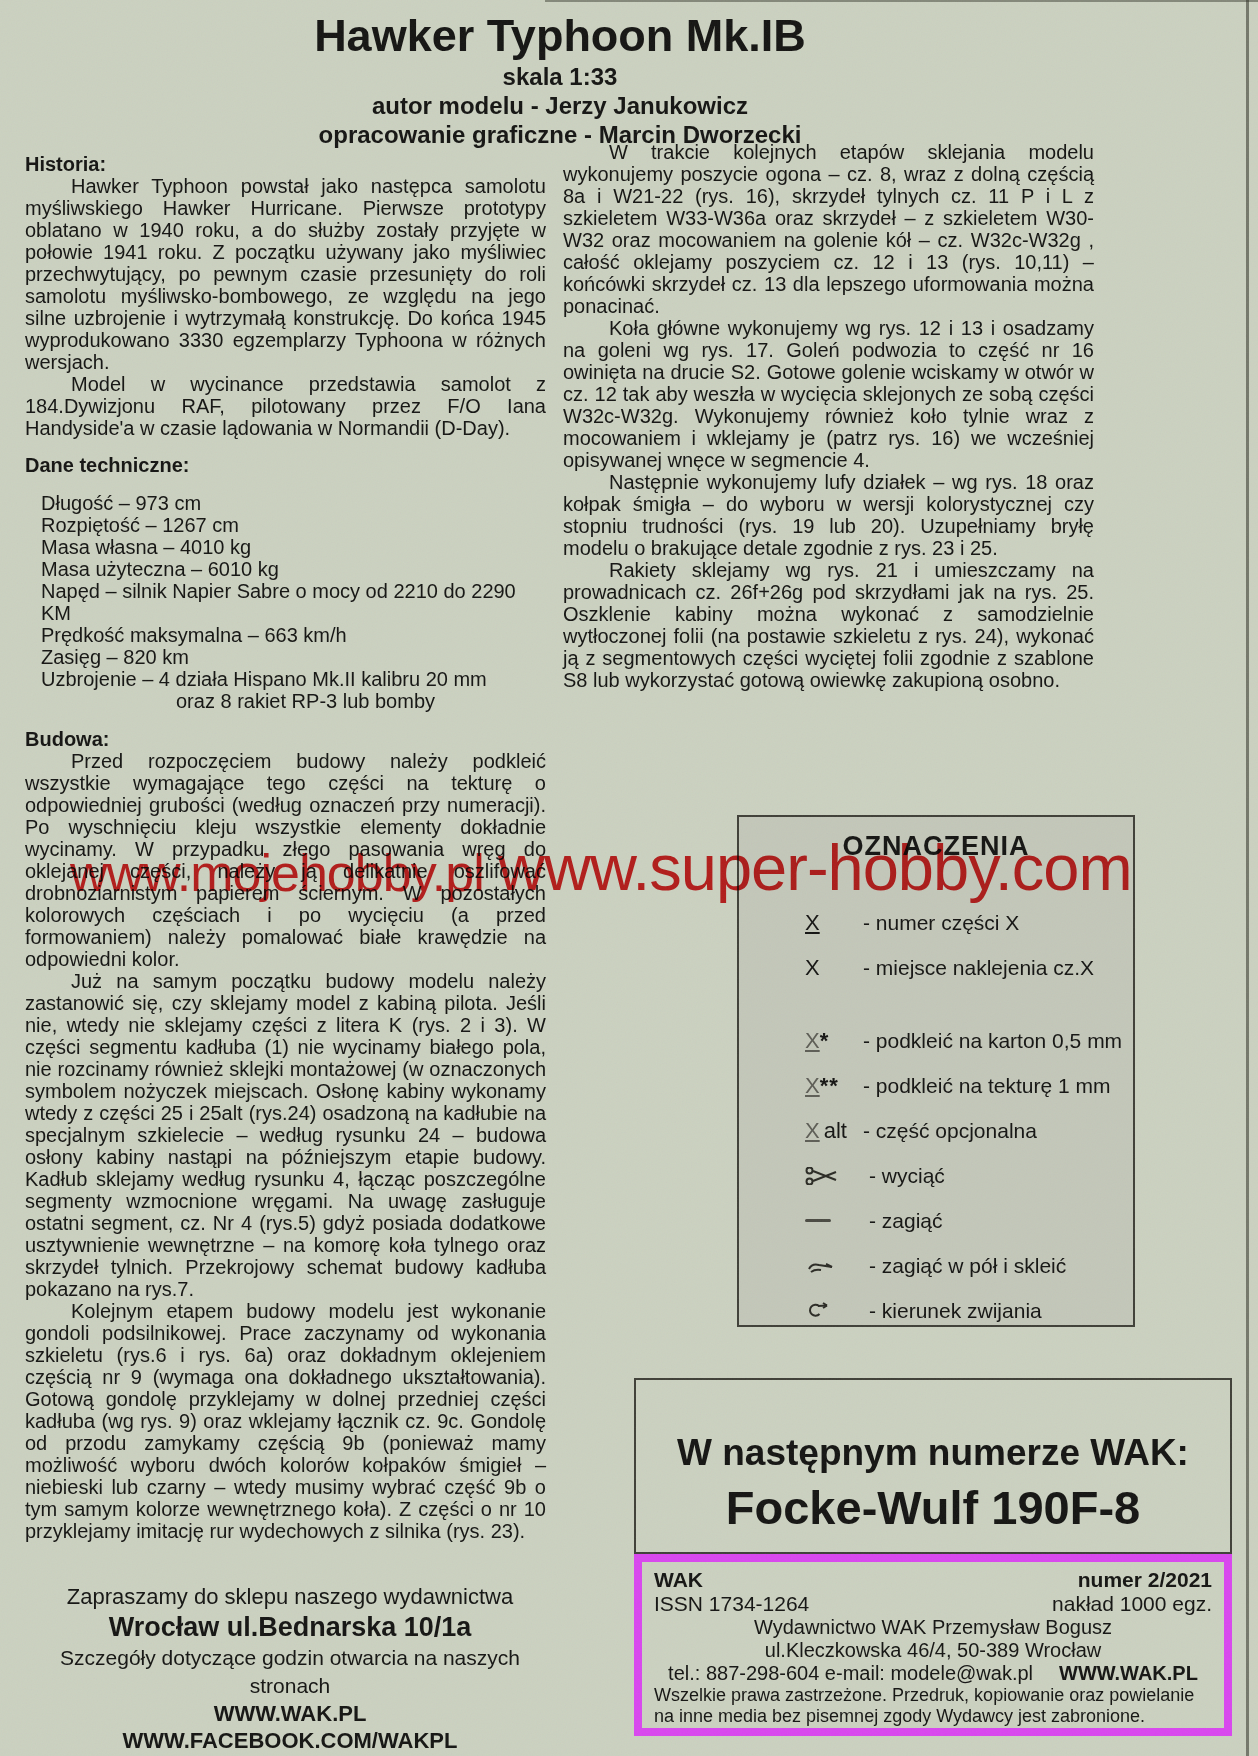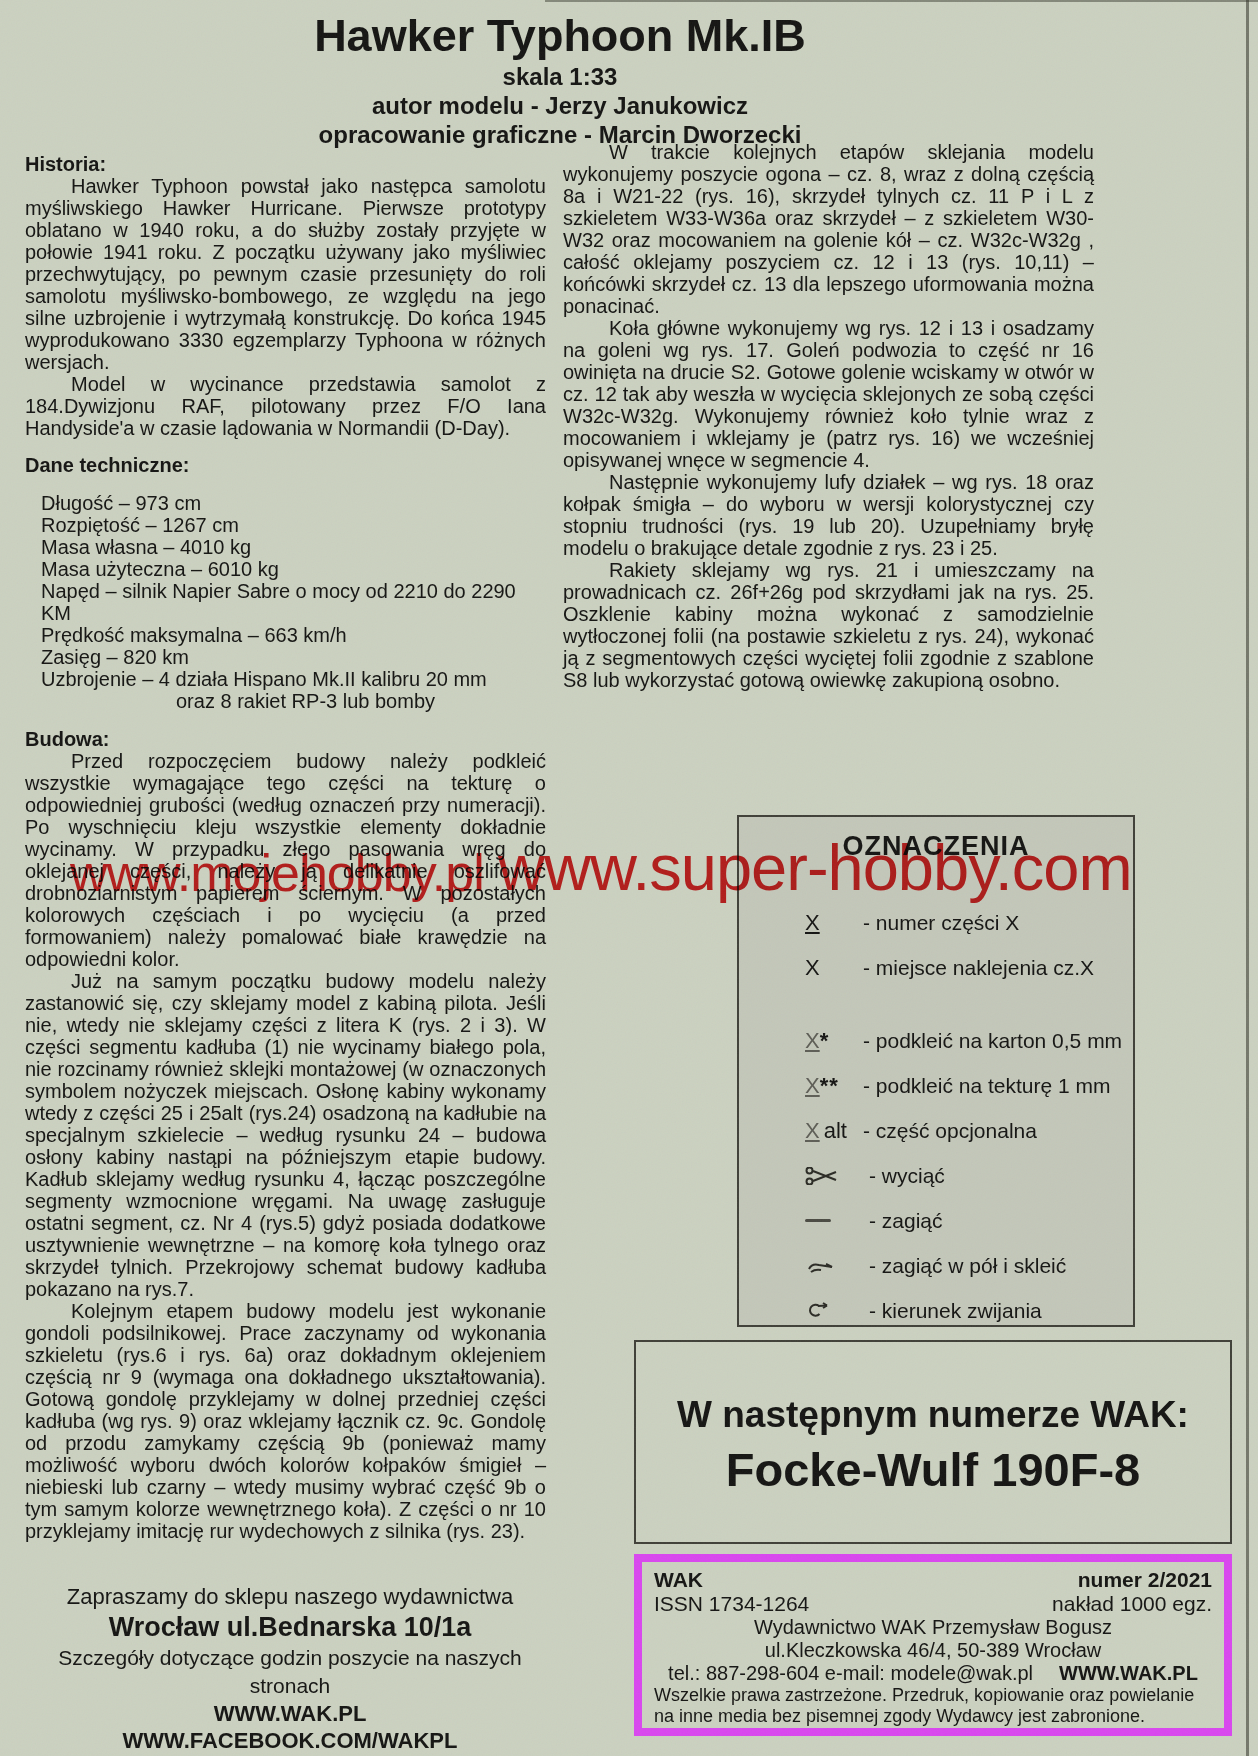--- a/index.html
+++ b/index.html
@@ -34,21 +34,21 @@
   .lg-sym{display:inline-flex;align-items:center;min-width:58px;font-size:22px;}
   .x{font-size:22px;}
   .u{text-decoration:underline;}
   .gray{color:#5d5d55;}
   .sfx{font-weight:bold;letter-spacing:1px;}
   .it{font-weight:normal;margin-left:4px;letter-spacing:0;}
   .lg-label{white-space:nowrap;}
   .lg-icon{margin-right:6px;}
   .fold-line{width:26px;height:0;border-top:3px solid #4a4a42;border-radius:2px;}
   
-  .next-issue-box{left:634px;top:1340px;width:598px;height:204px;
+  .next-issue-box{left:634px;top:1378px;width:598px;height:176px;
     border:2px solid #3f3f37;box-sizing:border-box;text-align:center;}
   .next-issue-heading{font-size:37px;font-weight:bold;margin-top:52px;}
   .next-issue-model{font-size:47px;font-weight:bold;margin-top:6px;}
   .imprint-box{left:634px;top:1554px;width:598px;height:182px;
     border:8px solid #d946ef;box-sizing:border-box;padding:6px 12px;}
   .imp-row{display:flex;justify-content:space-between;font-size:21px;line-height:24px;}
   .imp-row.bold{font-weight:bold;}
   .imp-center{text-align:center;font-size:20px;line-height:23px;}
   .imp-center .site{font-weight:bold;margin-left:26px;}
   .imp-small{font-size:18px;line-height:21px;text-align:left;}
@@ -211,21 +211,21 @@
   <div class="imp-center">ul.Kleczkowska 46/4, 50-389 Wrocław</div>
   <div class="imp-center">
     <span>tel.: 887-298-604 e-mail: modele@wak.pl</span><span class="site">WWW.WAK.PL</span>
   </div>
   <div class="imp-small">Wszelkie prawa zastrzeżone. Przedruk, kopiowanie oraz powielanie na inne media bez pisemnej zgody Wydawcy jest zabronione.</div>
 </div>
 
 <div class="abs shop">
   <div class="l1">Zapraszamy do sklepu naszego wydawnictwa</div>
   <div class="l2">Wrocław ul.Bednarska 10/1a</div>
-  <div class="l3">Szczegóły dotyczące godzin poszycie na naszych stronach</div>
+  <div class="l3">Szczegóły dotyczące godzin otwarcia na naszych stronach</div>
   <div class="l4">WWW.WAK.PL</div>
   <div class="l5">WWW.FACEBOOK.COM/WAKPL</div>
 </div>
 
 <div class="wm wm1">www.mojehobby.pl</div>
 <div class="wm wm2">www.super-hobby.com</div>
 
 <div class="abs edge-top"></div>
 <div class="abs edge-right"></div>
 <svg class="noise" width="1258" height="1756">

